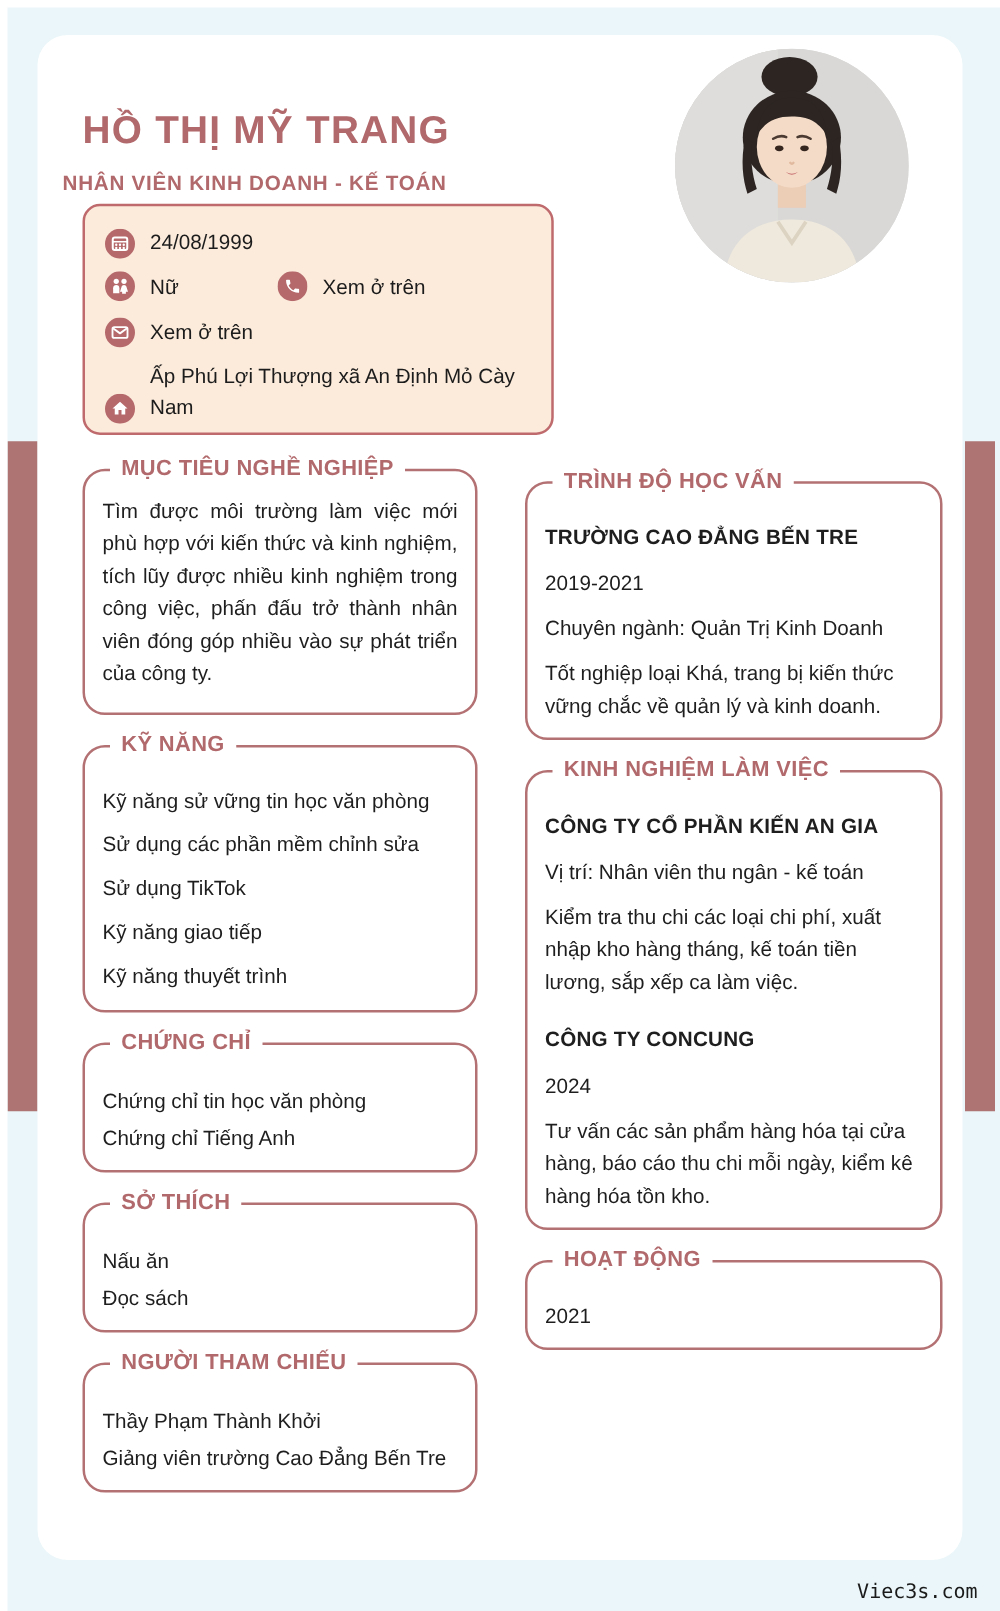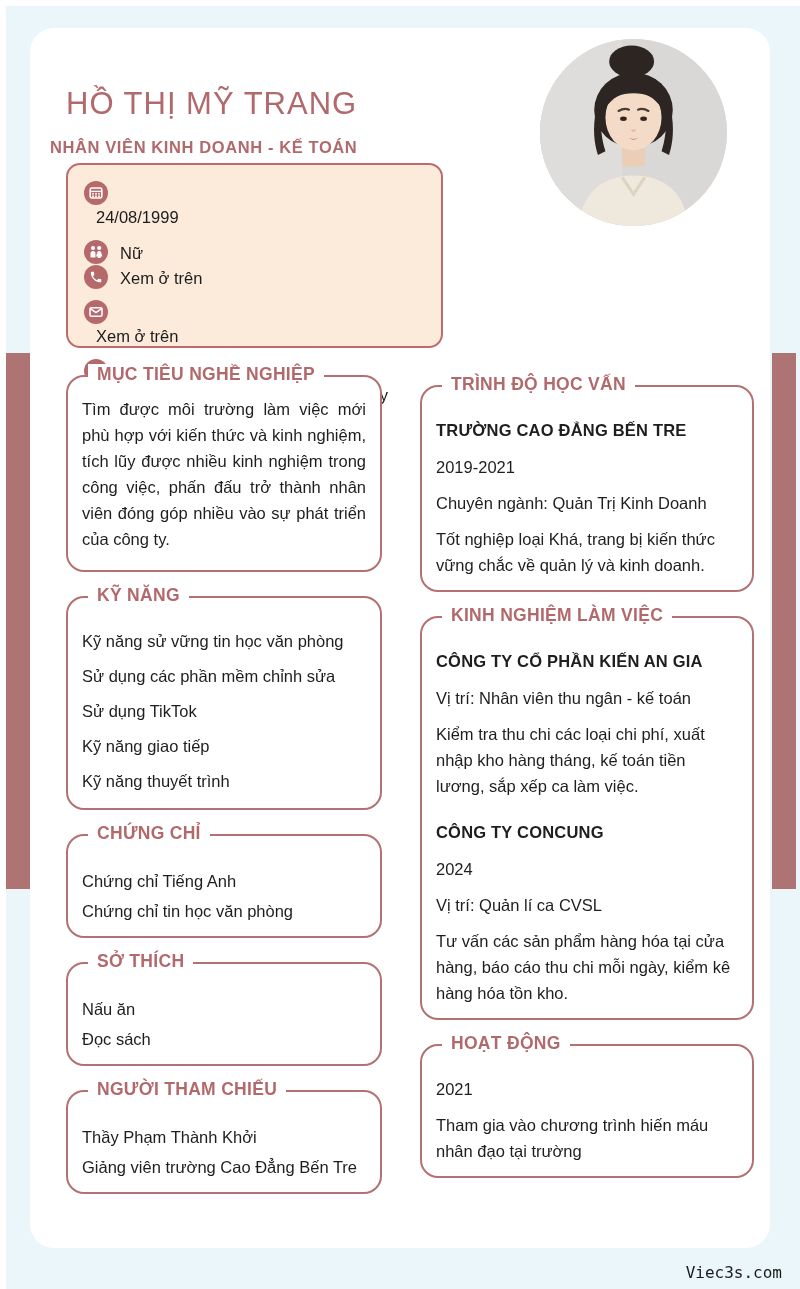--- a/index.html
+++ b/index.html
@@ -9,34 +9,34 @@
   .canvas { position:relative; width:800px; height:1289px; background:#eaf6f9; overflow:hidden;
             border-left:6px solid #ffffff; border-top:6px solid #ffffff; }
 
   .side-bar { position:absolute; width:24px; height:536px; top:347px; background:#ad7473; }
   .side-bar-left  { left:0px; }
   .side-bar-right { left:766px; }
 
   .card { position:absolute; left:24px; top:22px; width:740px; height:1220px;
           background:#ffffff; border-radius:24px; }
 
-  .name { position:absolute; left:36px; top:58px; font-size:31px; font-weight:normal;
+  .name { position:absolute; left:36px; top:58px; font-size:31px; font-weight:bold;
           color:#b2696c; letter-spacing:1px;text-align:center; }
   .job-title { position:absolute; left:20px; top:110px; font-size:16.5px; font-weight:bold;
           color:#b2696c; letter-spacing:0.6px; }
 
   .photo { position:absolute; left:510px; top:11px; width:187px; height:187px;
            border-radius:50%; overflow:hidden; background:#d9d8d6; }
   .photo svg { display:block; width:100%; height:100%; }
 
   
   .contact { position:absolute; left:36px; top:135px; width:377px; height:185px;
              background:#fcebdb; border:2px solid #bf6b6d; border-radius:14px;
              padding:17px 14px 14px 16px; display:flex; flex-direction:column; gap:11px; }
-  .c-row { display:flex; align-items:flex-start;flex-direction:column; }
+  .c-row { display:flex; align-items:flex-end; }
   .c-cell { display:flex; align-items:flex-start; }
   .c-cell-first { width:138px; }
   .c-icon { flex:0 0 24px; width:24px; height:24px; margin-top:-1px; }
   .c-icon svg { display:block; width:24px; height:24px; }
   .c-text { margin-left:12px; font-size:16.5px; color:#1c1c1c; line-height:1.5; }
 
   
   .col { position:absolute; }
   .col-left  { left:36px; top:333px; width:316px; }
   .col-right { left:390px; top:343px; width:334px; }
@@ -180,22 +180,22 @@
         <span class="box-title">KỸ NĂNG</span>
         <p class="skill-item">Kỹ năng sử vững tin học văn phòng</p>
         <p class="skill-item">Sử dụng các phần mềm chỉnh sửa</p>
         <p class="skill-item">Sử dụng TikTok</p>
         <p class="skill-item">Kỹ năng giao tiếp</p>
         <p class="skill-item">Kỹ năng thuyết trình</p>
       </section>
 
       <section class="box">
         <span class="box-title">CHỨNG CHỈ</span>
+        <p class="plain-item">Chứng chỉ tin học văn phòng</p>
         <p class="plain-item">Chứng chỉ Tiếng Anh</p>
-        <p class="plain-item">Chứng chỉ tin học văn phòng</p>
       </section>
 
       <section class="box">
         <span class="box-title">SỞ THÍCH</span>
         <p class="plain-item">Nấu ăn</p>
         <p class="plain-item">Đọc sách</p>
       </section>
 
       <section class="box">
         <span class="box-title">NGƯỜI THAM CHIẾU</span>
@@ -218,28 +218,26 @@
       <section class="box">
         <span class="box-title">KINH NGHIỆM LÀM VIỆC</span>
         <div class="job">
           <p class="org">CÔNG TY CỔ PHẦN KIẾN AN GIA</p>
           <p class="line">Vị trí: Nhân viên thu ngân - kế toán</p>
           <p class="line">Kiểm tra thu chi các loại chi phí, xuất nhập kho hàng tháng, kế toán tiền lương, sắp xếp ca làm việc.</p>
         </div>
         <div class="job">
           <p class="org">CÔNG TY CONCUNG</p>
           <p class="line">2024</p>
-          <p class="line">Vị trí: Quản lí ca CVSL</p>
           <p class="line">Tư vấn các sản phẩm hàng hóa tại cửa hàng, báo cáo thu chi mỗi ngày, kiểm kê hàng hóa tồn kho.</p>
         </div>
       </section>
 
       <section class="box">
         <span class="box-title">HOẠT ĐỘNG</span>
         <p class="line">2021</p>
-        <p class="line">Tham gia vào chương trình hiến máu nhân đạo tại trường</p>
       </section>
 
     </div>
   </div>
 
   <a class="footer" href="#">Viec3s.com</a>
 </div>
 
 </body></html>

